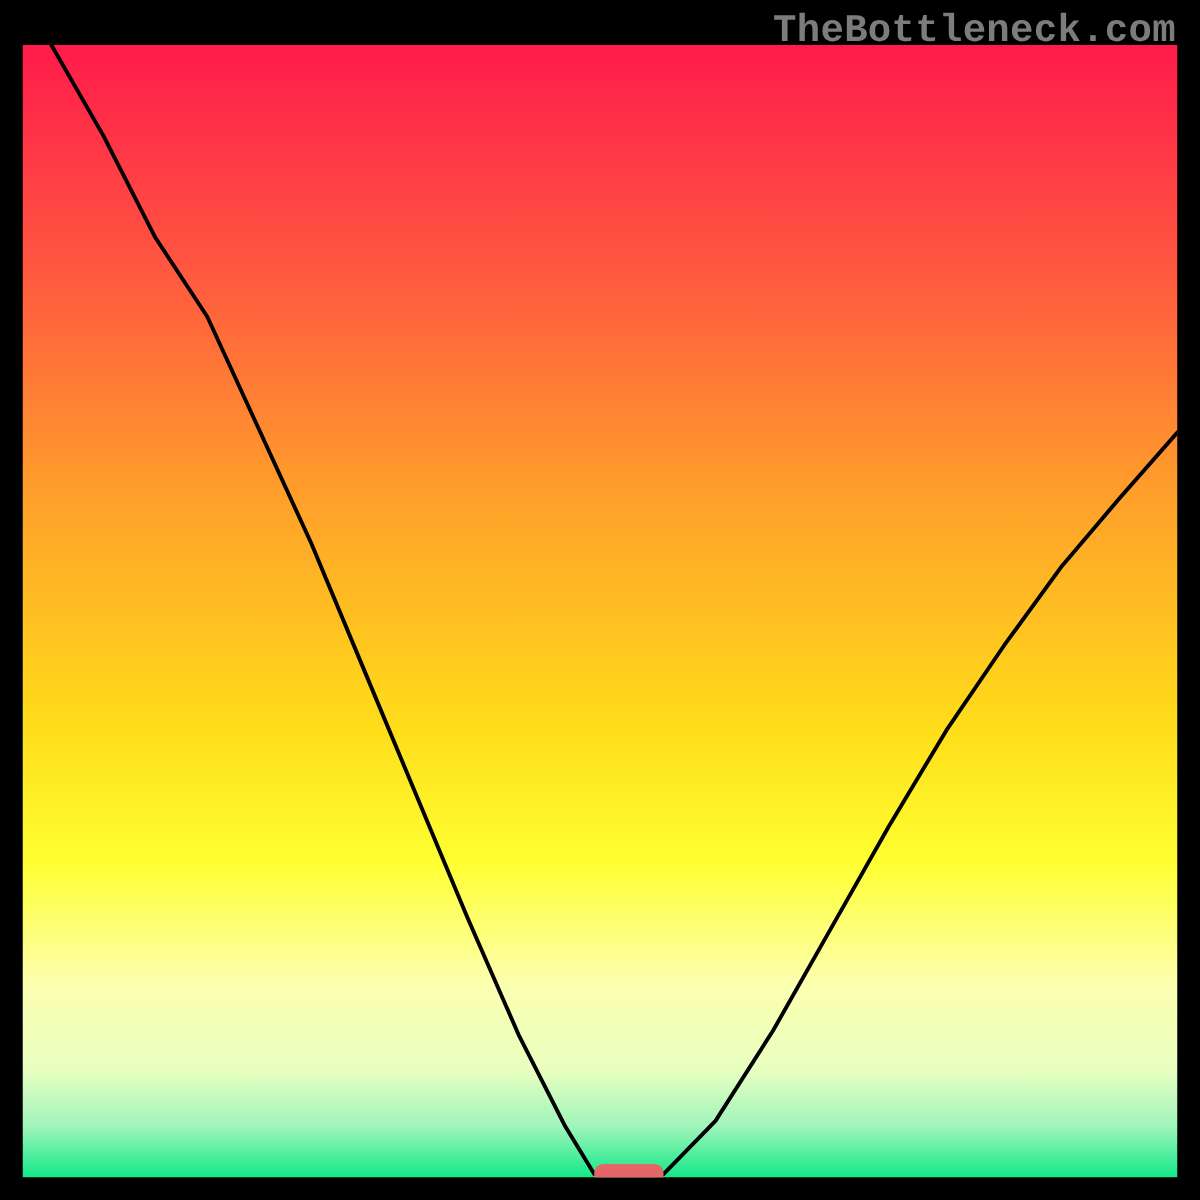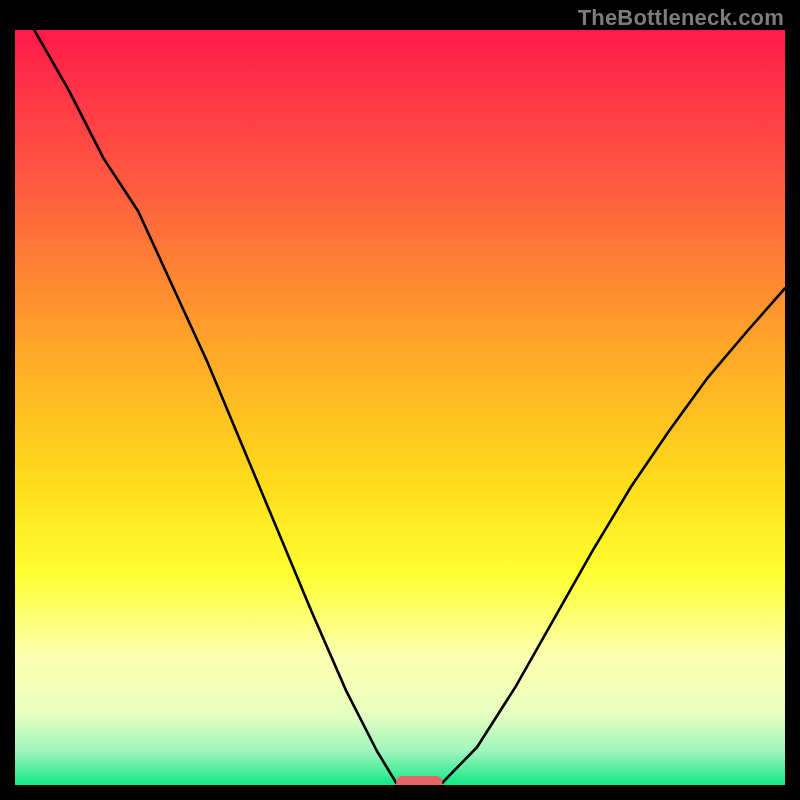--- a/index.html
+++ b/index.html
@@ -13,22 +13,22 @@
   .frame {
     position: relative;
     width: 800px;
     height: 800px;
     background: #000000;
   }
   .watermark {
     position: absolute;
     top: 5px;
     right: 16px;
-    font-family: Liberation Sans, sans-serif;
-    font-size: 22px;
+    font-family: Liberation Mono, monospace;
+    font-size: 26px;
     font-weight: 600;
     color: #7c7c7c;
     letter-spacing: 0.2px;
     text-align: right;
   }
   .plot {
     position: absolute;
     left: 15px;
     top: 30px;
     width: 770px;

